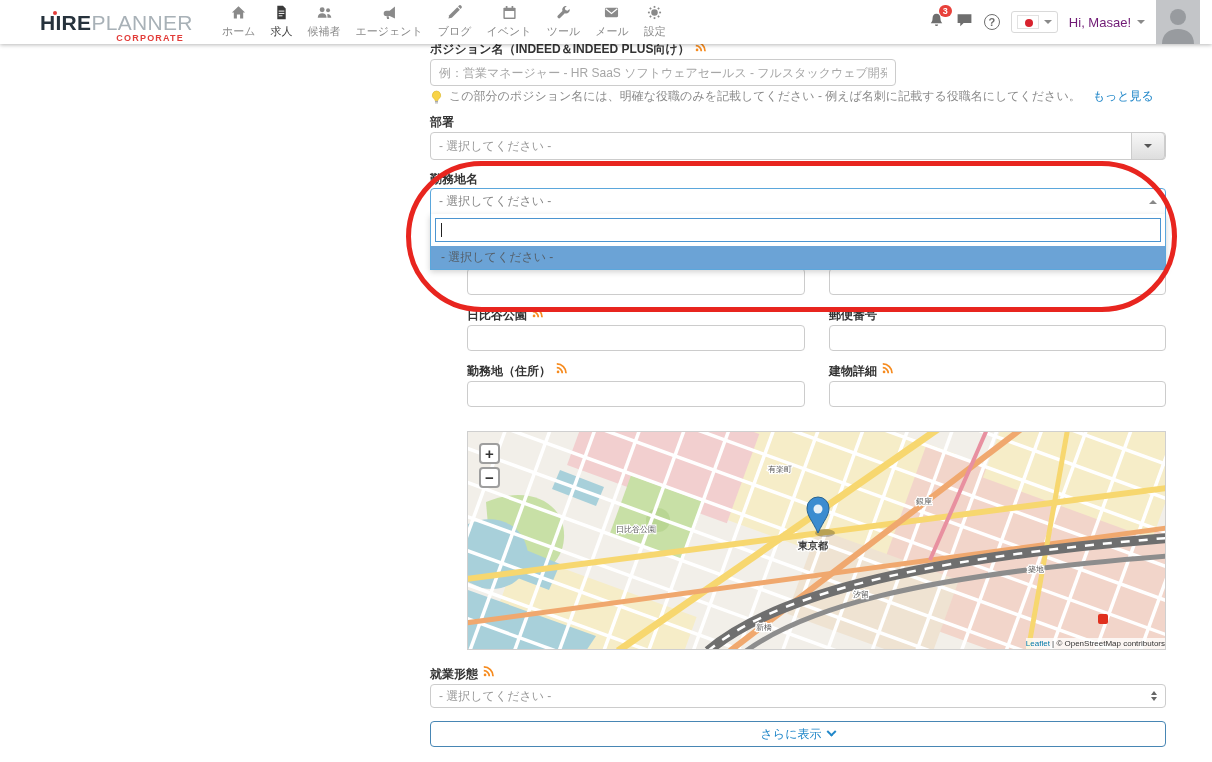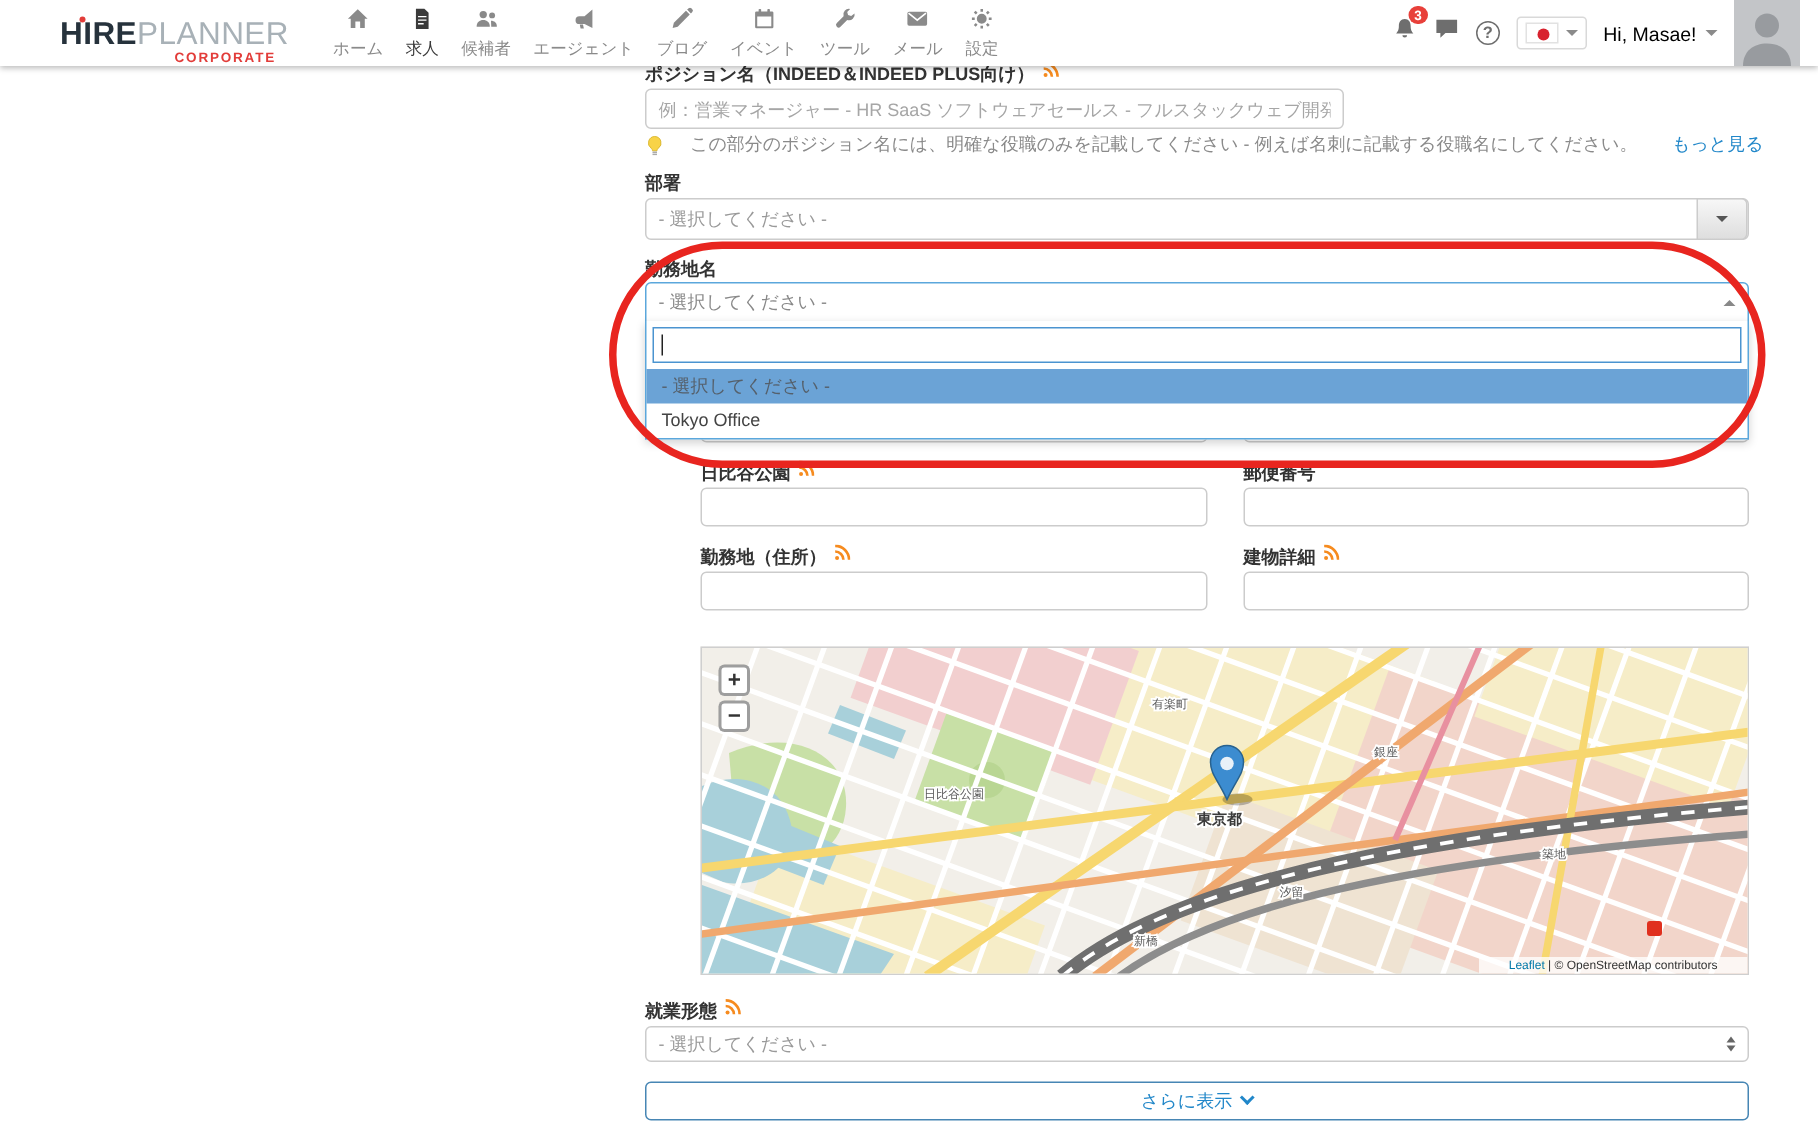--- a/index.html
+++ b/index.html
@@ -24,31 +24,31 @@
   .icon-btn{position:relative;cursor:pointer;display:flex;align-items:center}
   .icon-btn svg{width:17px;height:17px;fill:#6e6e6e}
   .badge{position:absolute;top:-7px;right:-7px;background:#e8403a;color:#fff;font-size:9px;font-weight:bold;
     border-radius:8px;padding:1px 4px;line-height:10px}
   .help-circle{width:16px;height:16px;border:1.5px solid #6e6e6e;border-radius:50%;color:#6e6e6e;
     font-size:11px;font-weight:bold;display:flex;align-items:center;justify-content:center;cursor:pointer}
   .flag-btn{display:flex;align-items:center;gap:5px;border:1px solid #d9d9d9;border-radius:3px;padding:3px 5px;cursor:pointer;background:#fff}
   .flag{width:22px;height:14px;background:#fff;border:1px solid #e2e2e2;position:relative}
   .flag::after{content:"";position:absolute;left:7px;top:3px;width:8px;height:8px;border-radius:50%;background:#d8222e}
   .caret{width:0;height:0;border-left:4px solid transparent;border-right:4px solid transparent;border-top:4px solid #8a8a8a}
-  .user-menu{display:flex;align-items:center;gap:6px;font-size:13px;color:#000000;cursor:pointer}
+  .user-menu{display:flex;align-items:center;gap:6px;font-size:13px;color:#701a75;cursor:pointer}
   .avatar{width:44px;height:44px;background:#c8c9cb;overflow:hidden;flex:0 0 auto;cursor:pointer}
   .avatar svg{width:44px;height:44px}
 
   
   .lbl{position:absolute;font-size:12px;font-weight:bold;color:#333;white-space:nowrap;display:flex;gap:5px}
   .rss{width:11px;height:11px;flex:0 0 auto}
   .inp{position:absolute;height:27px;border:1px solid #ccc;border-radius:4px;background:#fff;
     font-size:12px;color:#555;padding:0 8px;outline:none;font-family:inherit}
   .inp::placeholder{color:#a6a6a6}
-  .hint{position:absolute;left:430px;top:88px;font-size:12px;color:#8a8a8a;display:flex;align-items:center;gap:17px;white-space:nowrap}
+  .hint{position:absolute;left:430px;top:88px;font-size:12px;color:#8a8a8a;display:flex;align-items:center;gap:6px;white-space:nowrap}
   .hint a{color:#2187c9;text-decoration:none;margin-left:6px}
   .select-box{position:absolute;border:1px solid #ccc;border-radius:4px;background:#fff;display:flex;align-items:center;
     font-size:12px;color:#999;padding:0 8px;cursor:pointer}
   .sel-btn{position:absolute;right:0;top:-1px;bottom:-1px;width:34px;background:linear-gradient(#f7f7f7,#dedede);
     border:1px solid #ccc;border-radius:0 4px 4px 0;display:flex;align-items:center;justify-content:center;cursor:pointer}
   .caret-dark{width:0;height:0;border-left:4px solid transparent;border-right:4px solid transparent;border-top:4px solid #555}
   .caret-up{width:0;height:0;border-left:4px solid transparent;border-right:4px solid transparent;border-bottom:4px solid #888}
 
   
   .s2-control{position:absolute;left:430px;top:188px;width:736px;height:27px;border:1px solid #5ba7dc;border-radius:4px 4px 0 0;
@@ -66,21 +66,21 @@
 
   
   .annotation{position:absolute;left:406px;top:161px;width:771px;height:151px;border:5px solid #e8251f;
     border-radius:78px;z-index:60;pointer-events:none}
 
   
   .map{position:absolute;left:467px;top:431px;width:699px;height:219px;border:1px solid #cfcfcf;overflow:hidden;background:#f2efe9;cursor:grab}
   .zoom-btn{position:absolute;left:11px;width:21px;height:21px;background:#fff;border:2px solid rgba(0,0,0,.38);border-radius:4px;
     font-size:15px;font-weight:bold;color:#333;display:flex;align-items:center;justify-content:center;z-index:6;cursor:pointer}
   .zoom-in{top:11px}.zoom-out{top:35px}
-  .map-attr{position:absolute;right:0;bottom:0;background:rgba(255,255,255,.78);font-size:8px;color:#333;padding:1px 20px;z-index:6;white-space:nowrap}
+  .map-attr{position:absolute;right:0;bottom:0;background:rgba(255,255,255,.78);font-size:8px;color:#333;padding:1px 0;z-index:6;white-space:nowrap}
   .map-attr .lf{color:#0078a8}
 
   
   .emp-select{position:absolute;left:430px;top:684px;width:736px;height:24px;border:1px solid #ccc;border-radius:4px;background:#fff;
     display:flex;align-items:center;padding:0 8px;font-size:12px;color:#999;cursor:pointer}
   .updown{margin-left:auto;display:flex;flex-direction:column;gap:2px}
   .tri-u{width:0;height:0;border-left:3.5px solid transparent;border-right:3.5px solid transparent;border-bottom:4px solid #666}
   .tri-d{width:0;height:0;border-left:3.5px solid transparent;border-right:3.5px solid transparent;border-top:4px solid #666}
 
   
@@ -256,21 +256,20 @@
   <div class="s2-control">
     <span>- 選択してください -</span>
     <span class="caret-up"></span>
   </div>
   <div class="s2-panel">
     <div class="s2-search-wrap">
       <input class="s2-search" value="" style="">
       <div class="s2-cursor"></div>
     </div>
     <div class="s2-opt hl">- 選択してください -</div>
-    <div class="s2-opt">Tokyo Office</div>
   </div>
 
   <input class="covered-inp" style="left: 467px; top: 268px; width: 338px;">
   <input class="covered-inp" style="left: 829px; top: 268px; width: 337px;">
 
   <div class="lbl" style="left:467px;top:307px">
     <span>日比谷公園</span>
     <svg class="rss" viewBox="0 0 14 14">
         <circle cx="2.6" cy="11.4" r="1.7" fill="#f68b1f"></circle>
         <path d="M1 6a7 7 0 0 1 7 7" stroke="#f68b1f" stroke-width="2.2" fill="none"></path>

